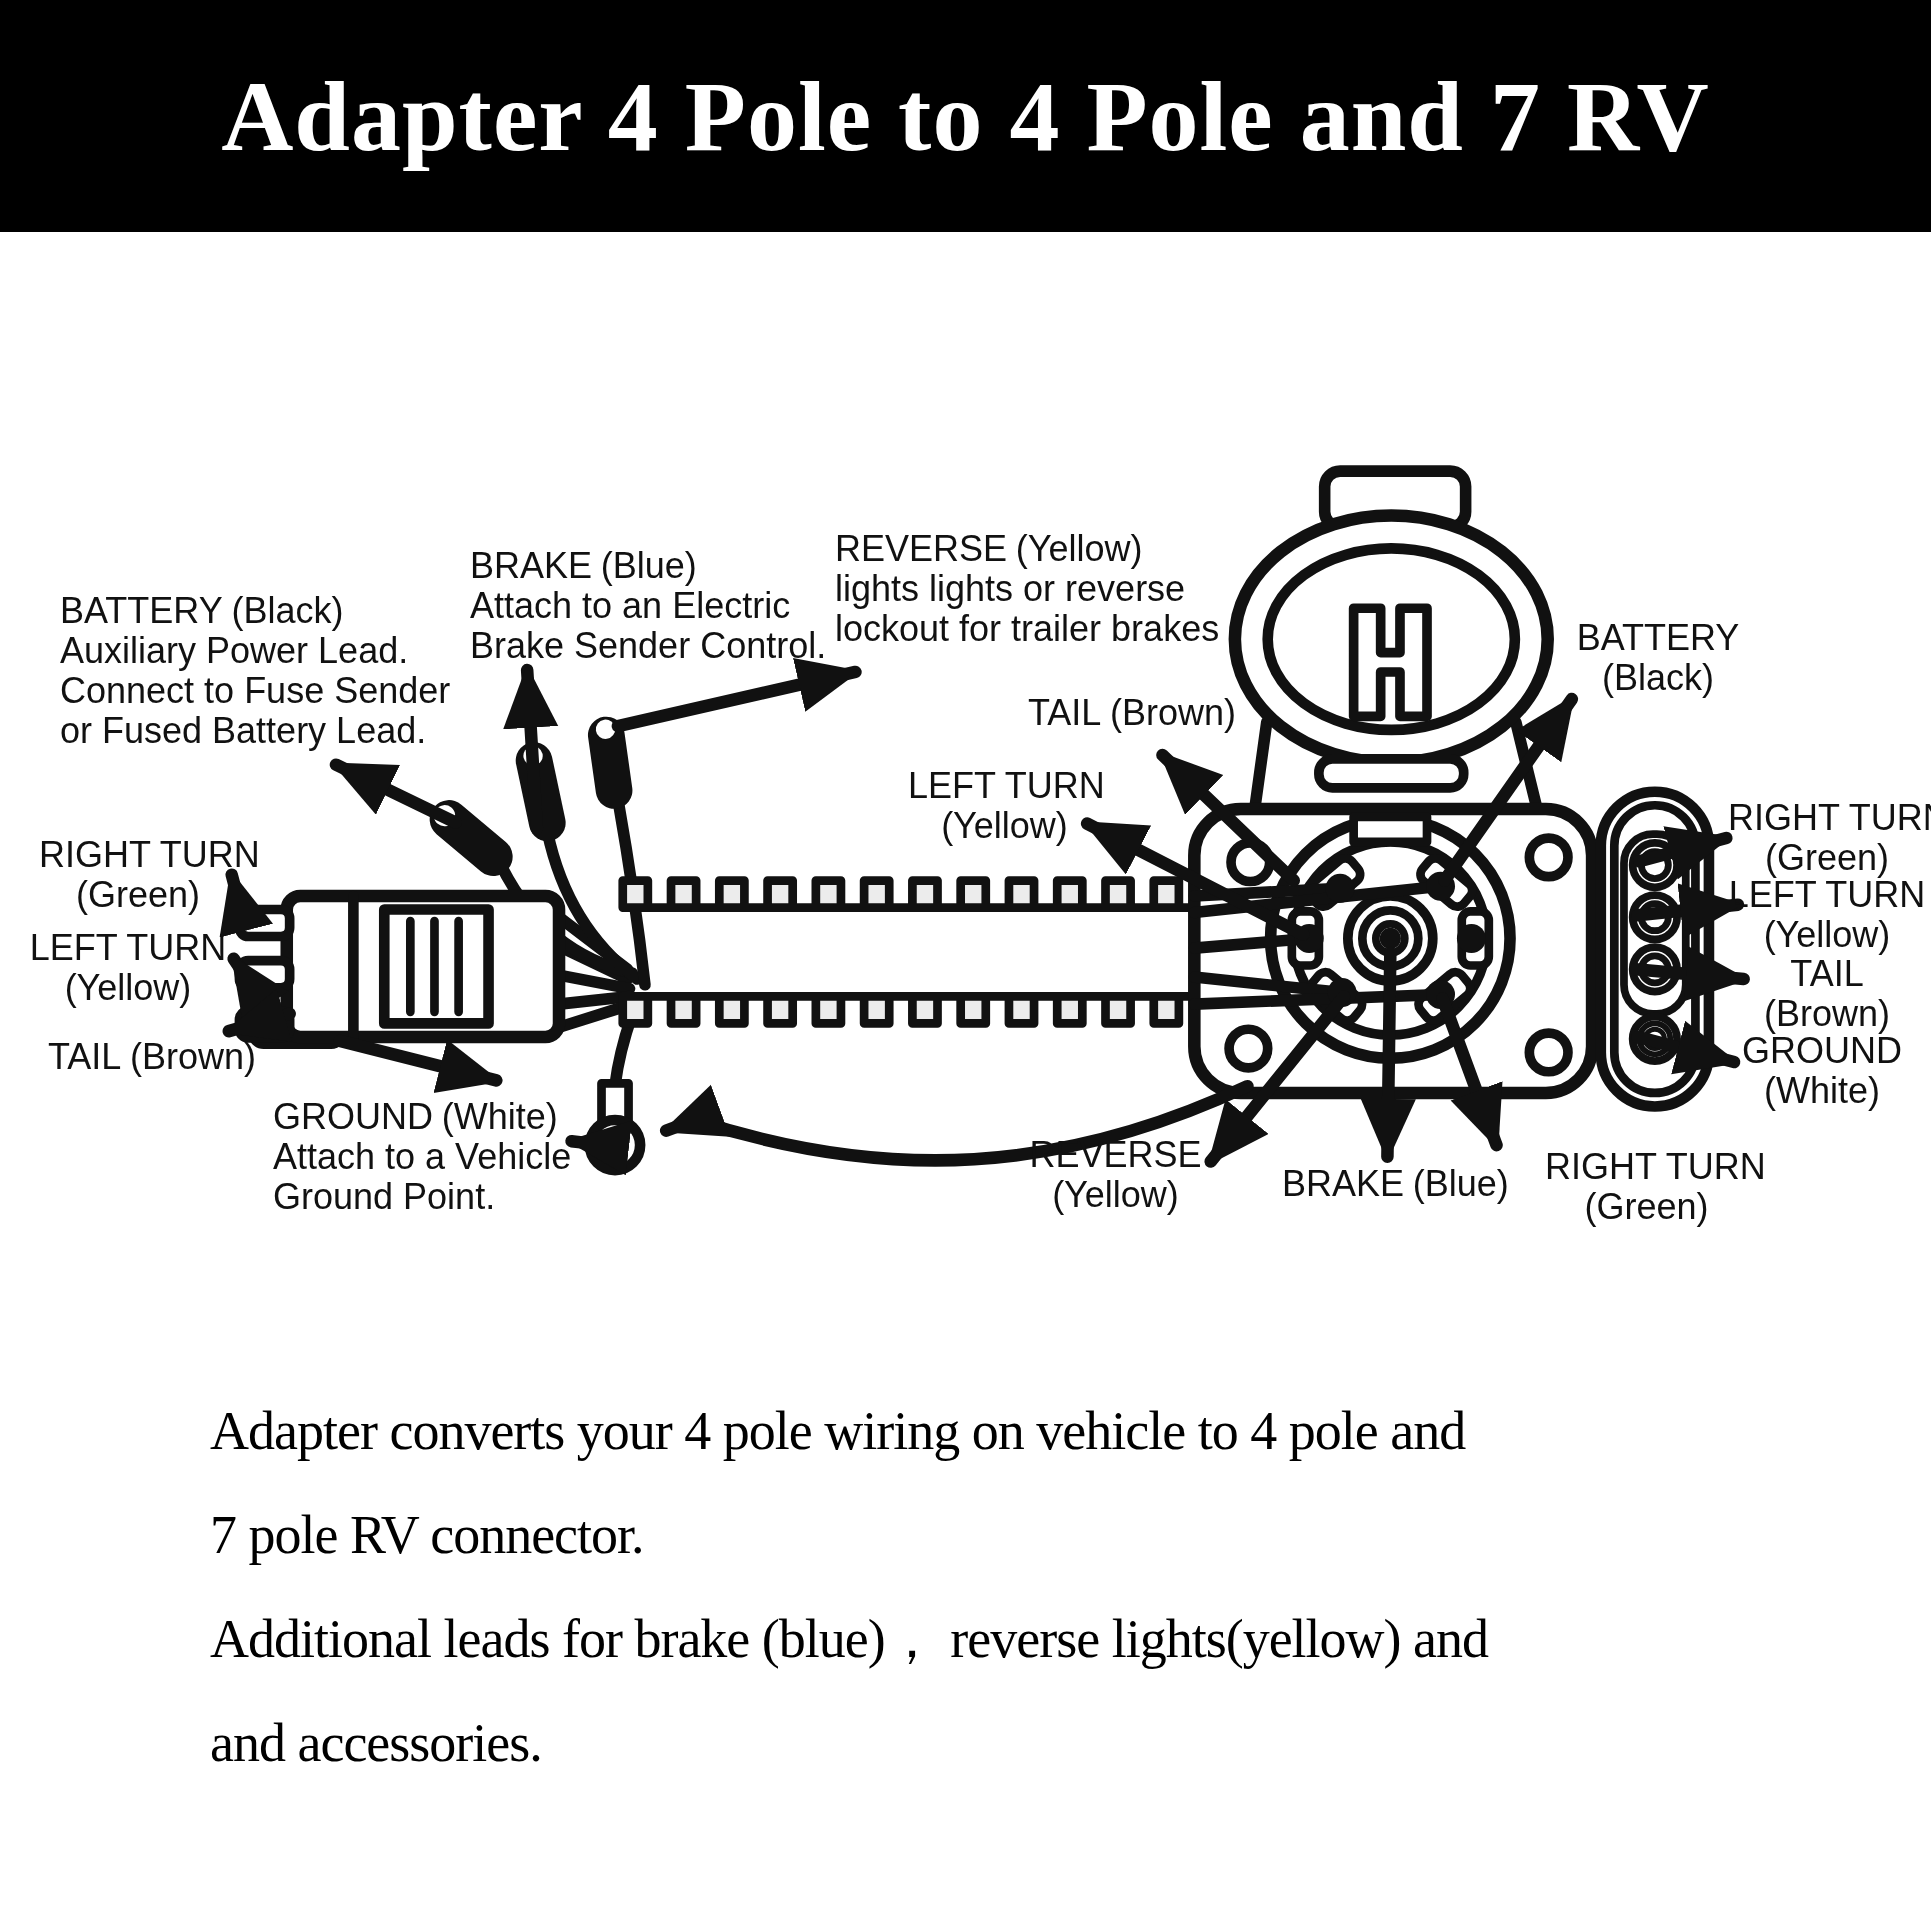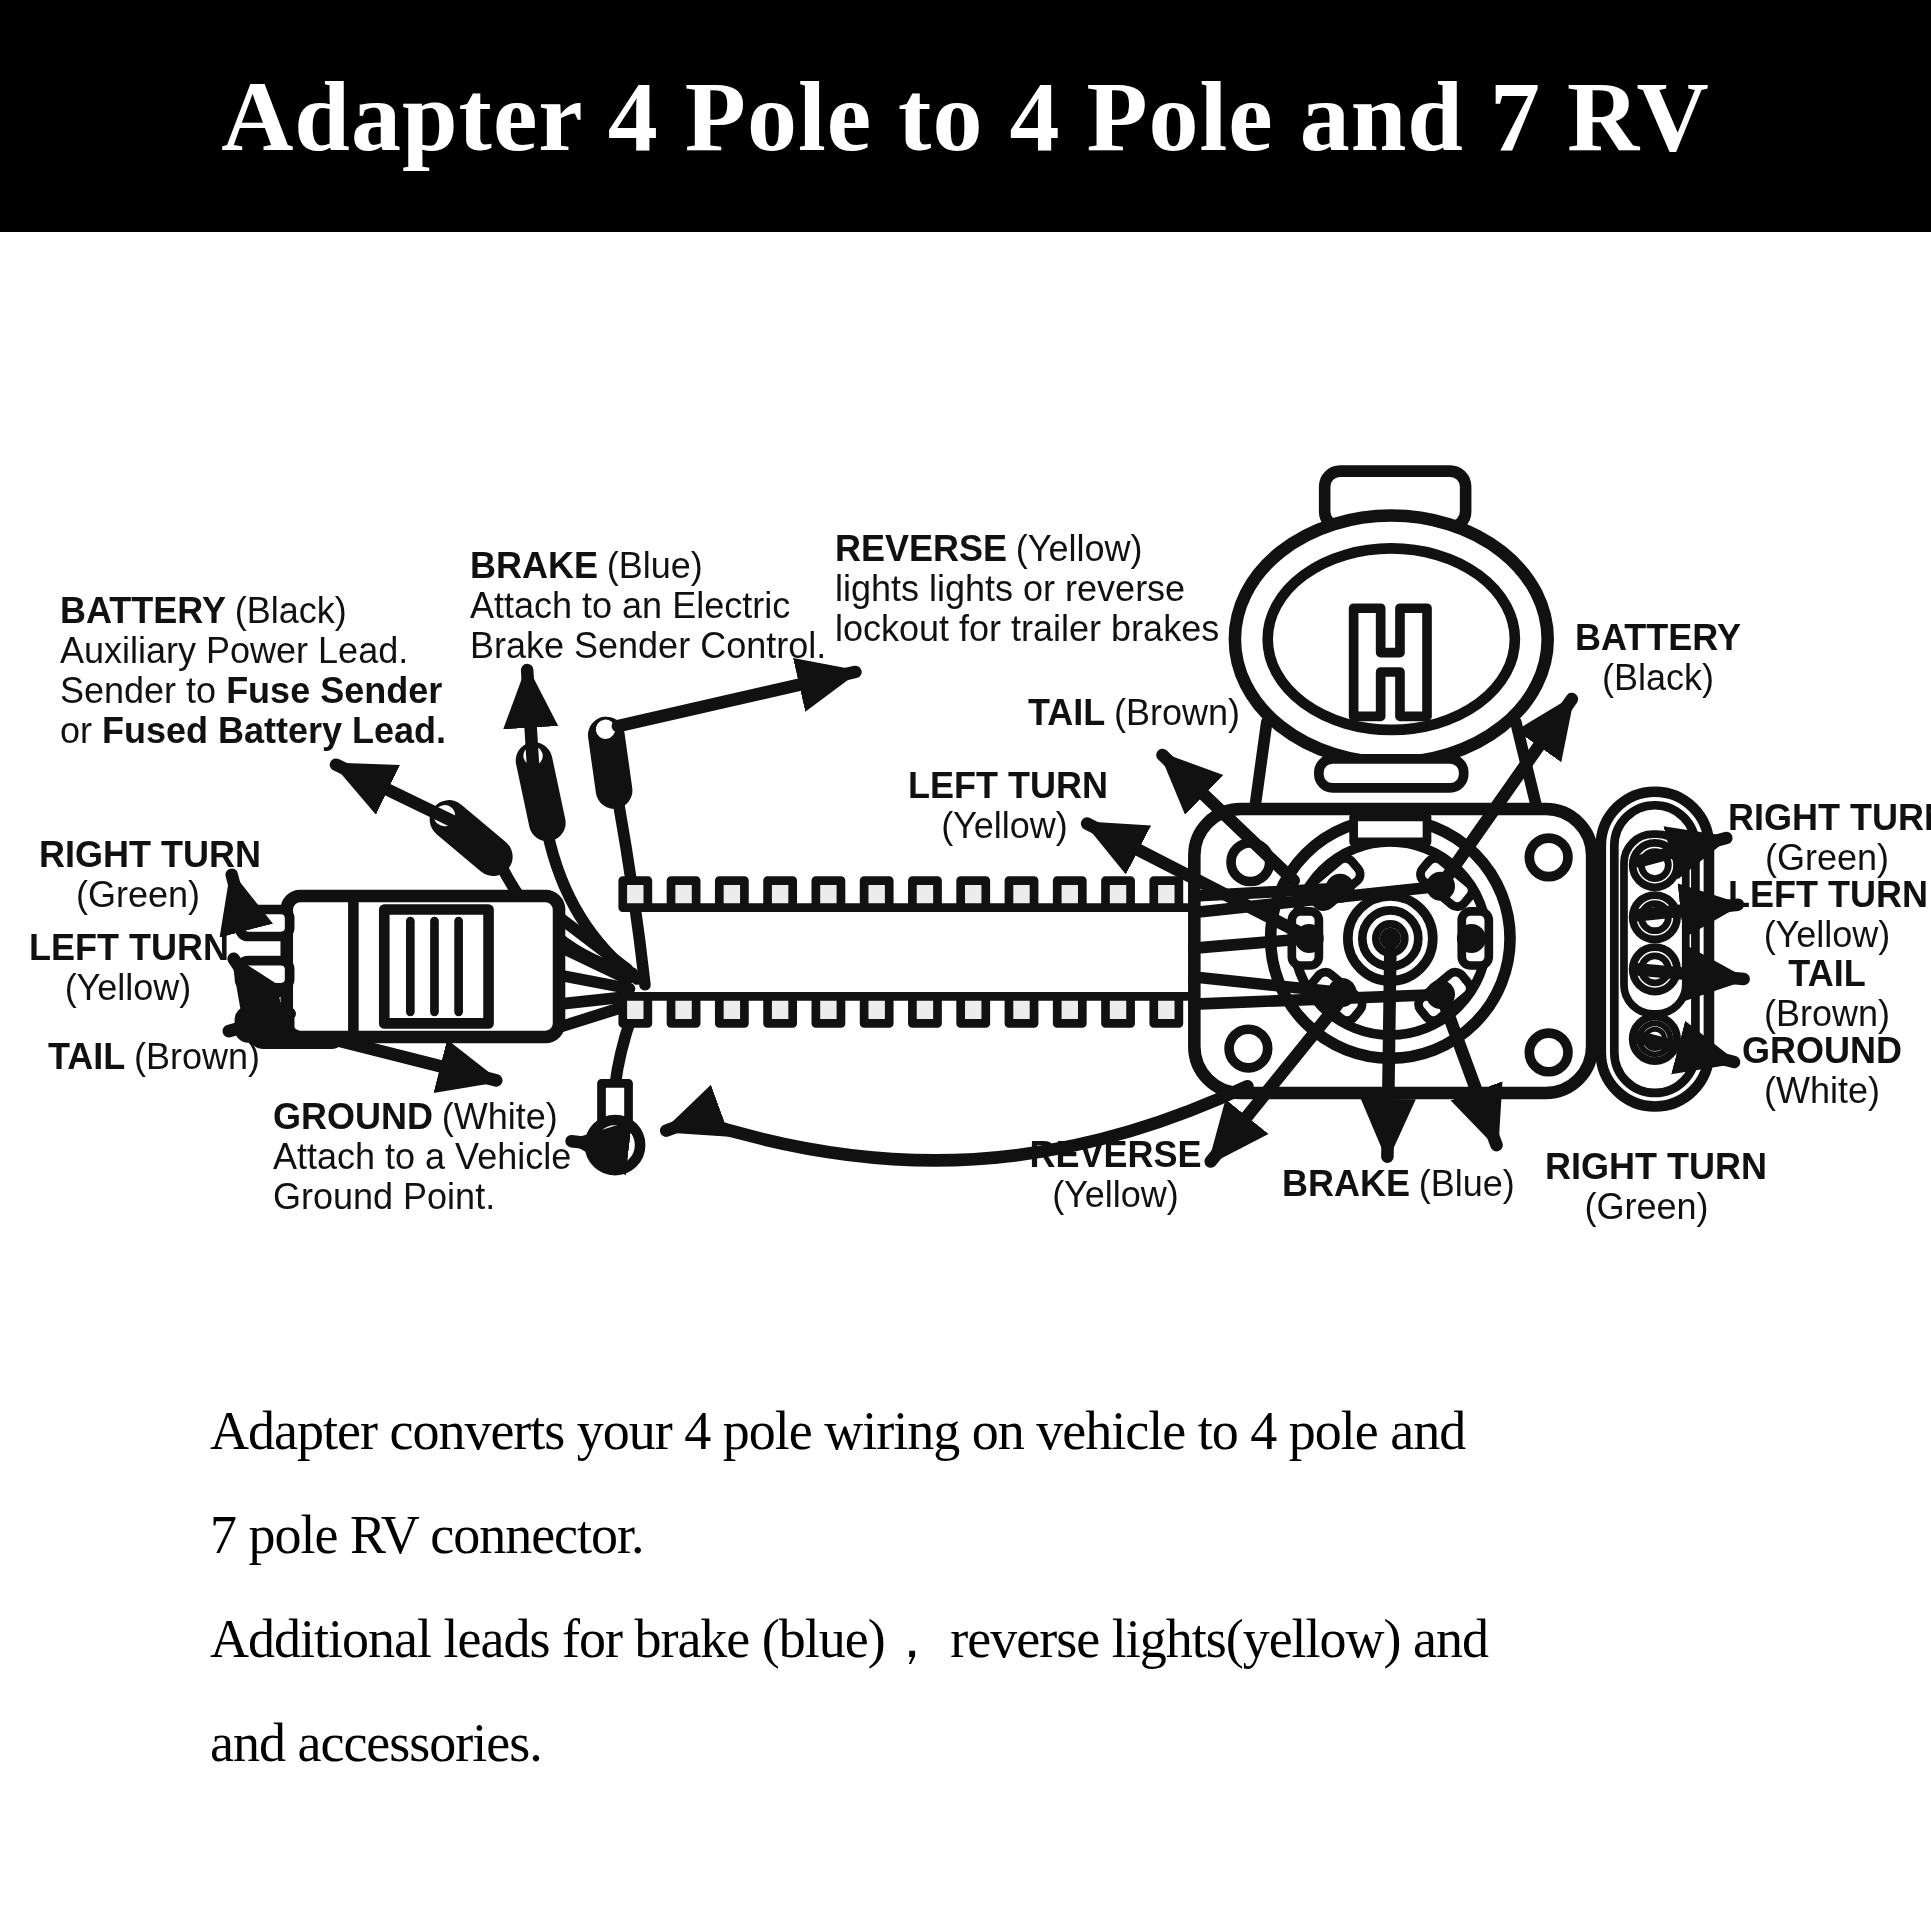--- a/index.html
+++ b/index.html
@@ -7,21 +7,21 @@
          font-family:"Liberation Sans",sans-serif;color:#111;}
   
   #titlebar{position:absolute;left:0;top:0;width:1931px;height:232px;background:#000;
             display:flex;align-items:center;justify-content:center;}
   #titlebar .t{font-family:"Liberation Serif",serif;font-weight:700;font-size:100px;color:#fff;
                letter-spacing:1px;white-space:nowrap;}
   
   #art{position:absolute;left:0;top:0;width:1931px;height:1931px;}
   
   .lbl{position:absolute;font-size:36px;line-height:40px;color:#111;white-space:nowrap;z-index:3;}
-  .lbl .b{font-weight:700;text-align:center;}
+  .lbl .b{font-weight:400;text-align:center;}
   .lbl .n{font-weight:400;}
   .lbl .ni{margin-left:8.7px;}
   .lbl .blk{display:block;}
   .ctr{text-align:center;}
   
   #desc{position:absolute;left:210px;top:1379px;z-index:3;font-family:"Liberation Serif",serif;
         font-size:54px;line-height:104px;letter-spacing:-1px;color:#000;}
 </style>
 </head>
 <body>
@@ -173,21 +173,21 @@
       <path d="M1698,892 L1788,868"></path>
       <path d="M1696,948 L1800,937"></path>
       <path d="M1694,1004 L1806,1014"></path>
       <path d="M1696,1074 L1796,1100"></path>
     </g>
   </svg>
 
   <div class="lbl" style="left:60px;top:591px;">
     <span class="b">BATTERY</span><span class="n ni">(Black)</span>
     <span class="n blk">Auxiliary Power Lead.</span>
-    <span class="blk"><span class="n">Sender to </span><span class="b">Fuse Sender</span></span>
+    <span class="blk"><span class="n">Connect to </span><span class="b">Fuse Sender</span></span>
     <span class="blk"><span class="n">or </span><span class="b">Fused Battery Lead.</span></span>
   </div>
 
   <div class="lbl" style="left:470px;top:546px;">
     <span class="b">BRAKE</span><span class="n ni">(Blue)</span>
     <span class="n blk">Attach to an Electric</span>
     <span class="n blk">Brake Sender Control.</span>
   </div>
 
   <div class="lbl" style="left:835px;top:529px;">

